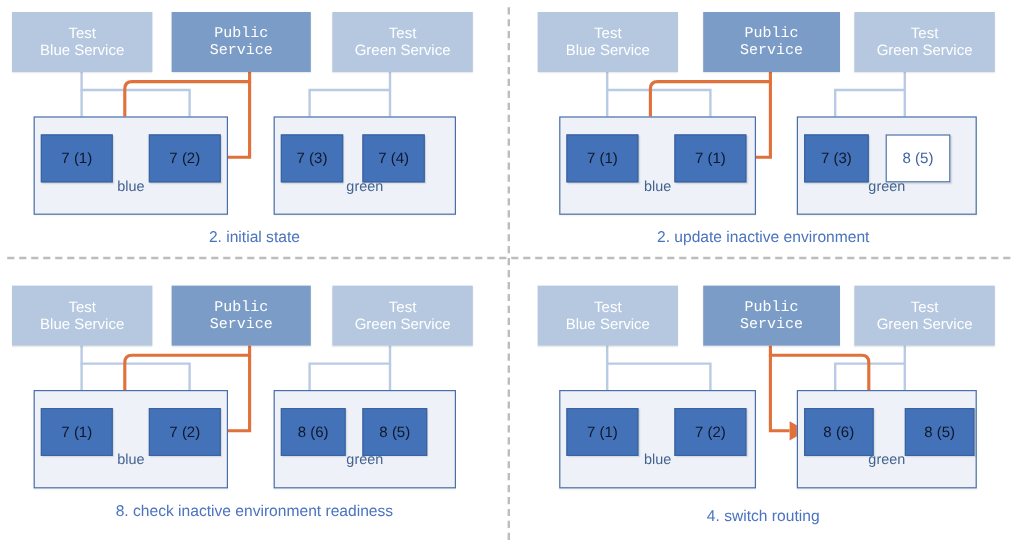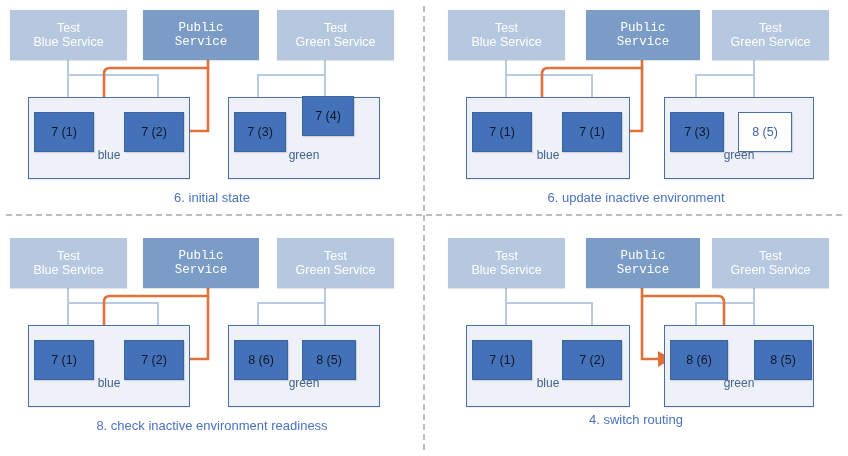--- a/index.html
+++ b/index.html
@@ -93,23 +93,23 @@
     <div class="env" style="left:28px;top:97px;width:160px;height:80px">
       <div class="env-label" style="top:50px">blue</div>
     </div>
     <div class="pod filled" style="left:34px;top:112px;width:58px;height:38px">7 (1)</div>
     <div class="pod filled" style="left:124px;top:112px;width:58px;height:38px">7 (2)</div>
 
     <div class="env" style="left:228px;top:97px;width:150px;height:80px">
       <div class="env-label" style="top:50px">green</div>
     </div>
     <div class="pod filled" style="left:234px;top:112px;width:50px;height:38px">7 (3)</div>
-    <div class="pod filled" style="left:302px;top:96px;width:50px;height:38px">7 (4)</div>
-
-    <div class="caption" style="top:190px">6. initial state</div>
+    <div class="pod filled" style="left:302px;top:112px;width:50px;height:38px">7 (4)</div>
+
+    <div class="caption" style="top:190px">2. initial state</div>
   </div>
 
   <div class="panel p2">
     <svg class="wires">
       <path class="blue-wire" d="M82,60 L82,75 L168,75 L168,104"></path>
       <path class="blue-wire" d="M82,75 L82,104"></path>
       <polygon class="blue-head" points="76,104 88,104 82,116"></polygon>
       <polygon class="blue-head" points="162,104 174,104 168,116"></polygon>
       <path class="blue-wire" d="M330,60 L330,75 L272,75 L272,104"></path>
       <path class="blue-wire" d="M330,75 L330,104"></path>
@@ -145,21 +145,21 @@
     </div>
     <div class="pod filled" style="left:48px;top:112px;width:58px;height:38px">7 (1)</div>
     <div class="pod filled" style="left:138px;top:112px;width:58px;height:38px">7 (1)</div>
 
     <div class="env" style="left:240px;top:97px;width:148px;height:80px">
       <div class="env-label" style="top:50px">green</div>
     </div>
     <div class="pod filled" style="left:246px;top:112px;width:52px;height:38px">7 (3)</div>
     <div class="pod hollow" style="left:314px;top:112px;width:52px;height:38px">8 (5)</div>
 
-    <div class="caption" style="top:190px">6. update inactive environment</div>
+    <div class="caption" style="top:190px">2. update inactive environment</div>
   </div>
 
   <div class="panel p3">
     <svg class="wires">
       <path class="blue-wire" d="M68,60 L68,75 L158,75 L158,104"></path>
       <path class="blue-wire" d="M68,75 L68,104"></path>
       <polygon class="blue-head" points="62,104 74,104 68,116"></polygon>
       <polygon class="blue-head" points="152,104 164,104 158,116"></polygon>
       <path class="blue-wire" d="M325,60 L325,75 L258,75 L258,104"></path>
       <path class="blue-wire" d="M325,75 L325,104"></path>
@@ -248,18 +248,18 @@
     </div>
     <div class="pod filled" style="left:48px;top:112px;width:58px;height:38px">7 (1)</div>
     <div class="pod filled" style="left:138px;top:112px;width:58px;height:38px">7 (2)</div>
 
     <div class="env" style="left:240px;top:97px;width:148px;height:80px">
       <div class="env-label" style="top:50px">green</div>
     </div>
     <div class="pod filled" style="left:246px;top:112px;width:56px;height:38px">8 (6)</div>
     <div class="pod filled" style="left:330px;top:112px;width:56px;height:38px">8 (5)</div>
 
-    <div class="caption" style="top:184px">4. switch routing</div>
+    <div class="caption" style="top:194px">4. switch routing</div>
   </div>
 
   <div class="div-h"></div>
   <div class="div-v"></div>
 </div>
 
 </body></html>

